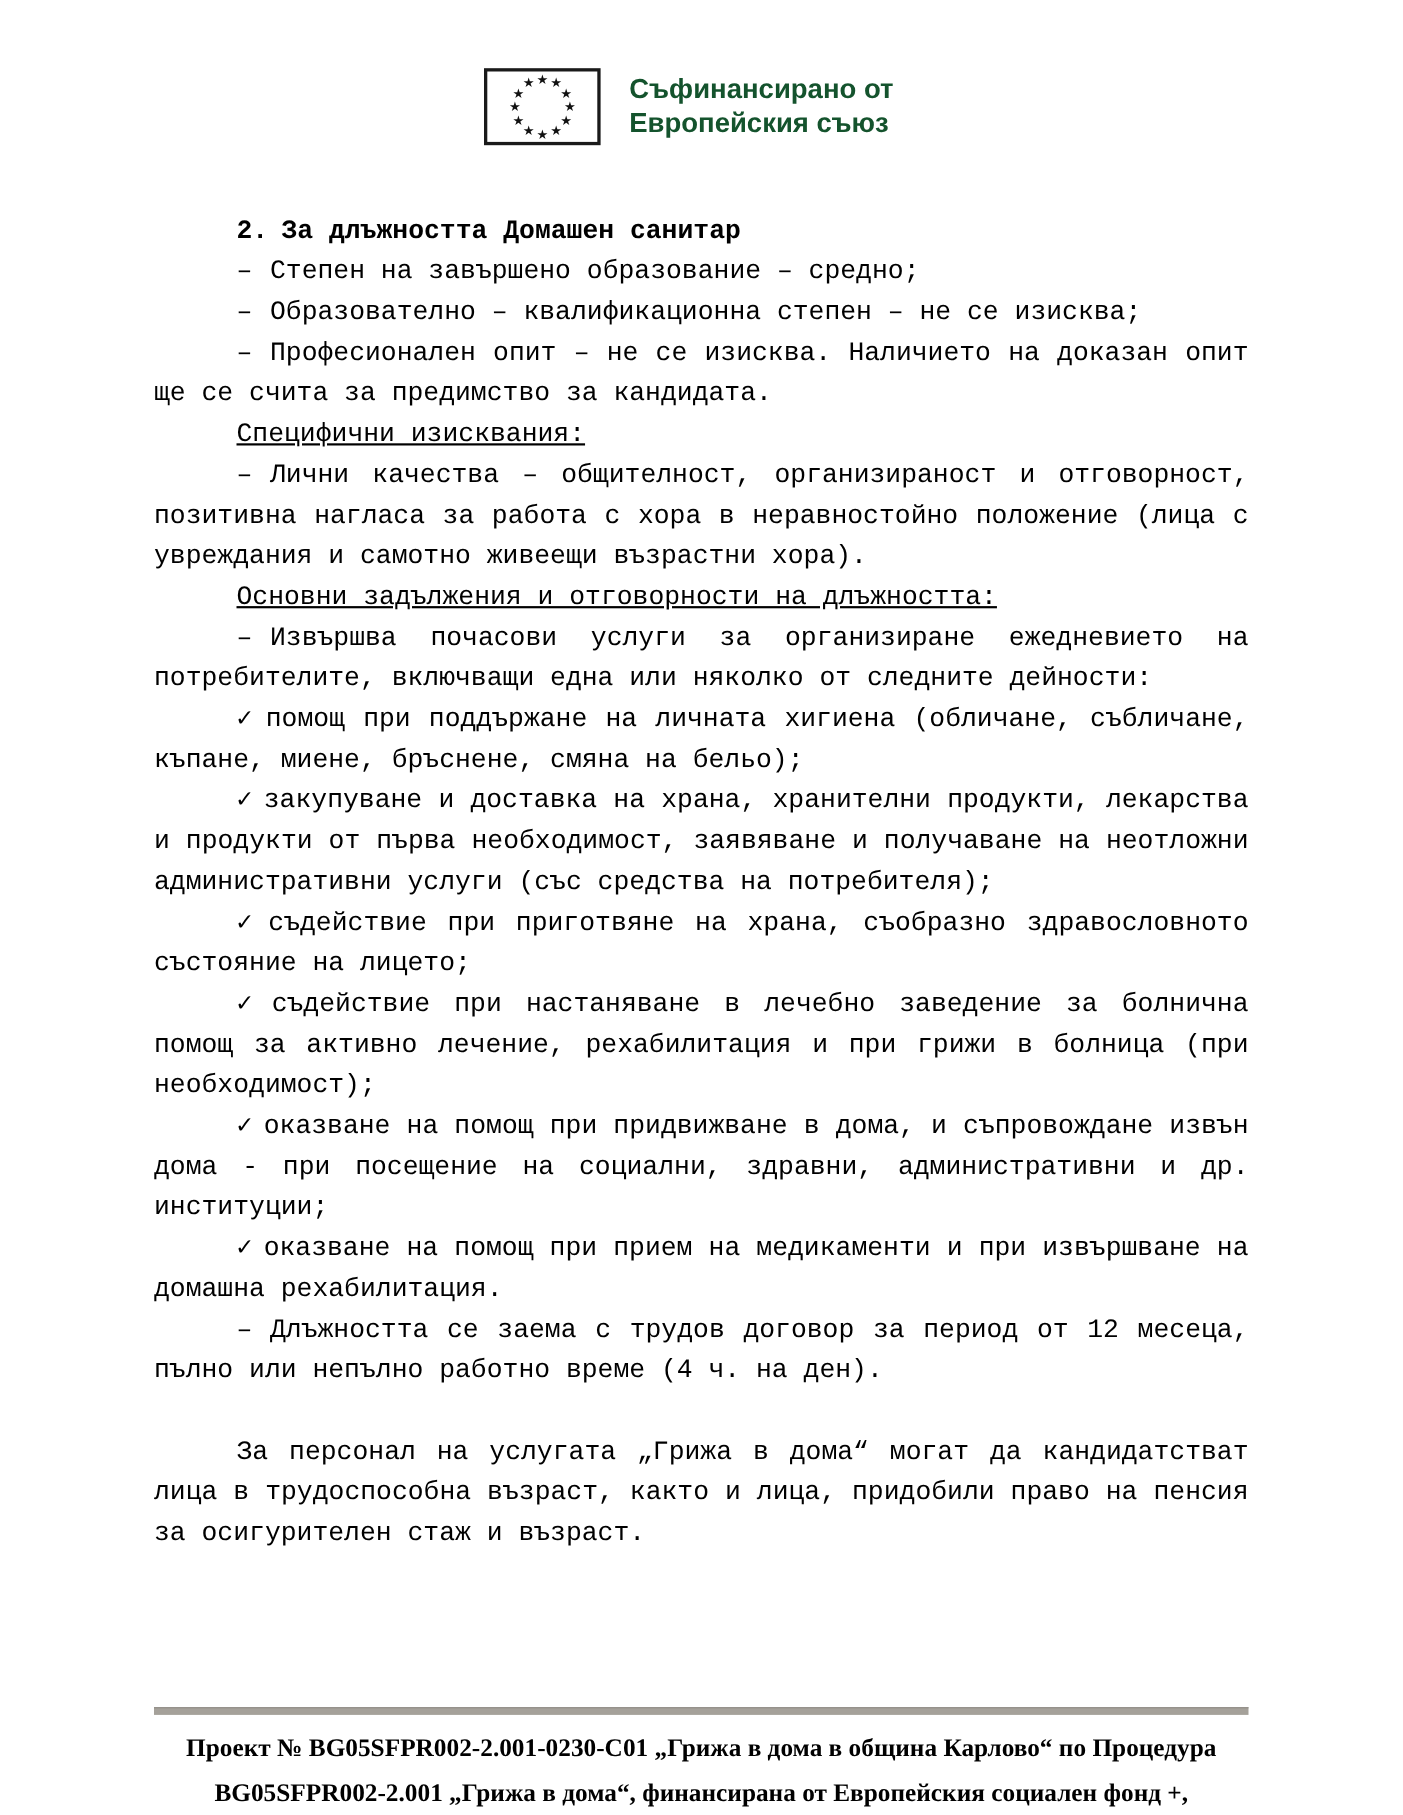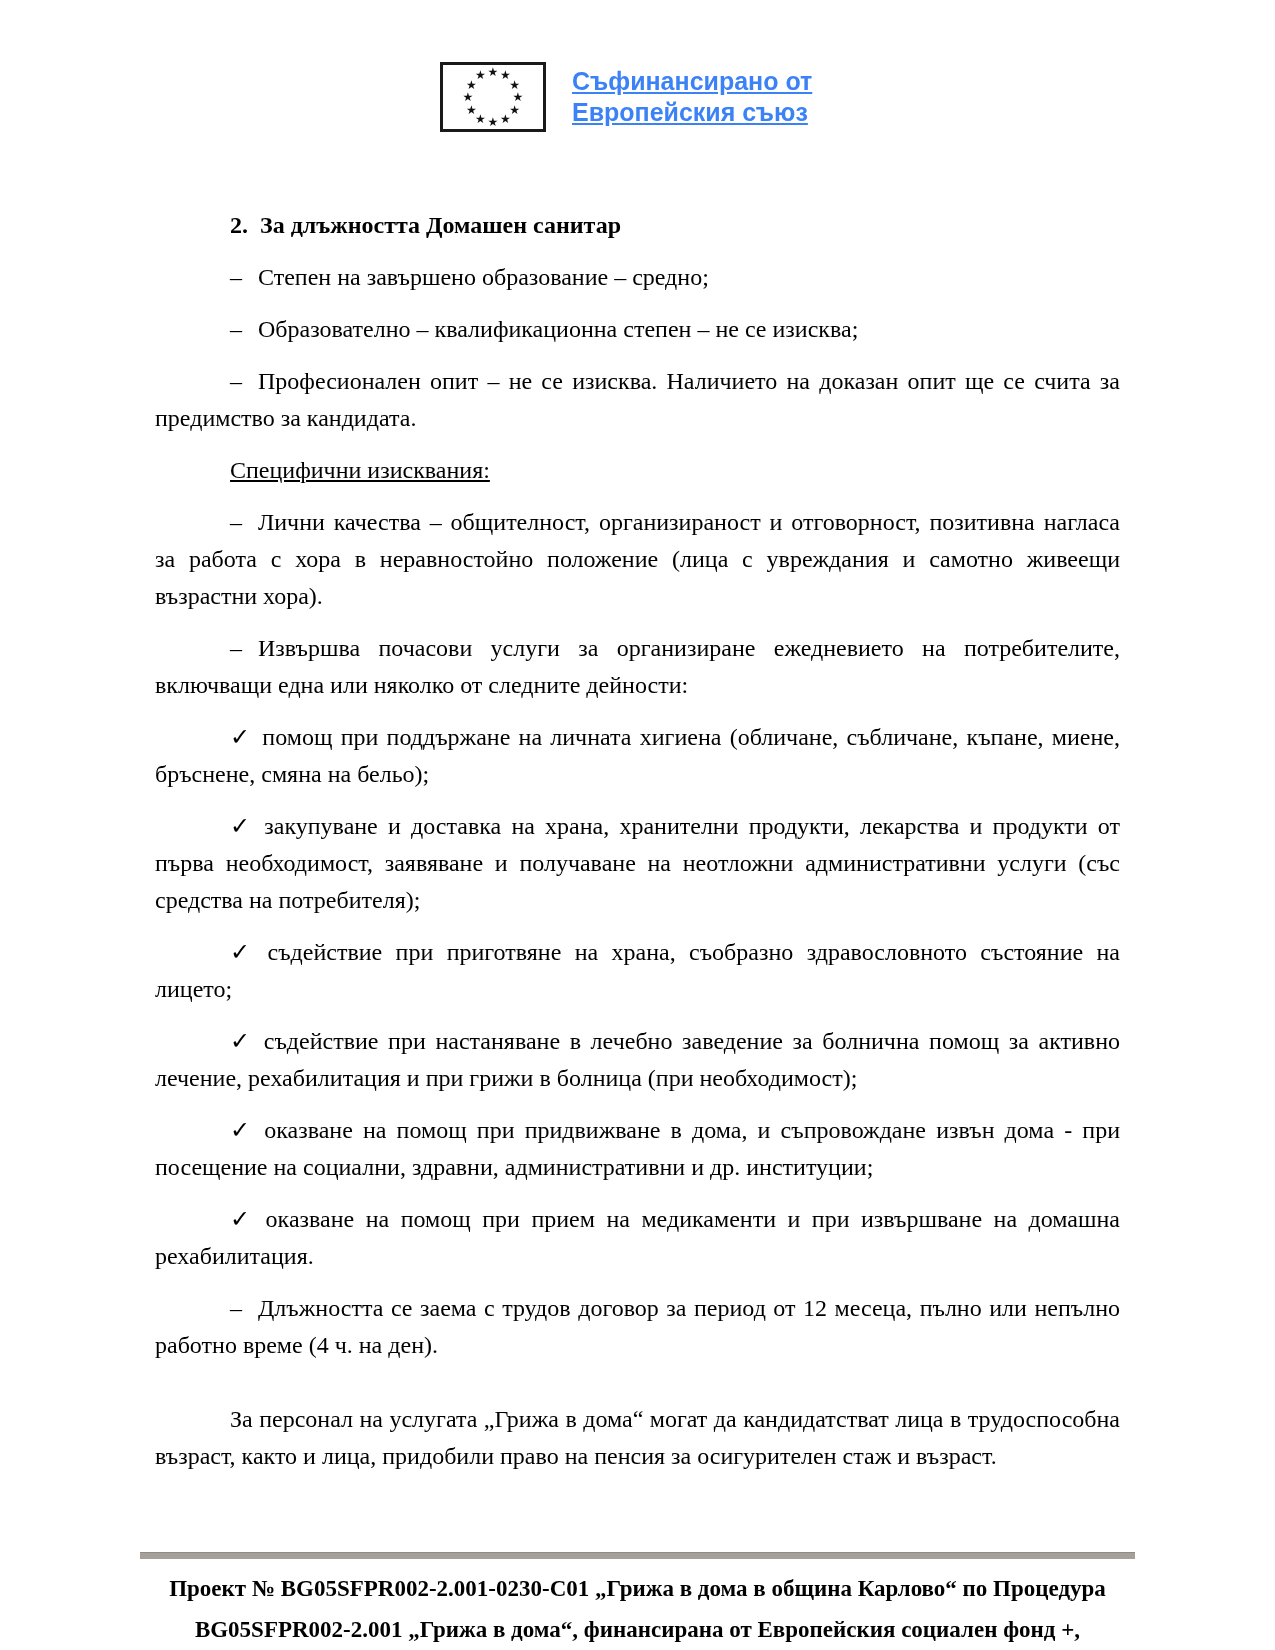--- a/index.html
+++ b/index.html
@@ -36,38 +36,38 @@
     font-size: 12px;
     line-height: 12px;
     color: #111111;
     transform: translate(-50%, -50%);
   }
   .cofinance {
     font-family: "Liberation Sans", sans-serif;
     font-weight: bold;
     font-size: 25px;
     line-height: 31px;
-    color: #3b82f6;
+    color: #14532d;
     white-space: nowrap;
-    text-decoration: underline;
   }
 
   
   .doc-body {
     position: absolute;
     top: 192px;
     left: 140px;
     width: 995px;
     font-size: 24px;
     line-height: 37px;
   }
   .para {
-    margin: 15px;
+    margin: 0;
     text-align: justify;
     text-indent: 75px;
+    font-family: Liberation Mono, monospace;
   }
   .para.gap-before { margin-top: 37px; }
   .para.heading { font-weight: bold; text-align: left; }
   .para.underlined { text-align: left; }
   .para.underlined .p-text { text-decoration: underline; }
   .marker { display: inline; }
   .para.heading .marker { margin-right: 12px; }
   .para.dash .marker { margin-right: 16px; }
   .para.check .marker { margin-right: 10px; }
 
@@ -117,20 +117,21 @@
   </div>
 </div>
 
 <main class="doc-body" id="doc-body">
     <p class="para heading"><span class="marker">2.</span><span class="p-text">За длъжността Домашен санитар</span></p>
     <p class="para dash"><span class="marker">–</span><span class="p-text">Степен на завършено образование – средно;</span></p>
     <p class="para dash"><span class="marker">–</span><span class="p-text">Образователно – квалификационна степен – не се изисква;</span></p>
     <p class="para dash"><span class="marker">–</span><span class="p-text">Професионален опит – не се изисква. Наличието на доказан опит ще се счита за предимство за кандидата.</span></p>
     <p class="para underlined"><span class="p-text">Специфични изисквания:</span></p>
     <p class="para dash"><span class="marker">–</span><span class="p-text">Лични качества – общителност, организираност и отговорност, позитивна нагласа за работа с хора в неравностойно положение (лица с увреждания и самотно живеещи възрастни хора).</span></p>
+    <p class="para underlined"><span class="p-text">Основни задължения и отговорности на длъжността:</span></p>
     <p class="para dash"><span class="marker">–</span><span class="p-text">Извършва почасови услуги за организиране ежедневието на потребителите, включващи една или няколко от следните дейности:</span></p>
     <p class="para check"><span class="marker">✓</span><span class="p-text">помощ при поддържане на личната хигиена (обличане, събличане, къпане, миене, бръснене, смяна на бельо);</span></p>
     <p class="para check"><span class="marker">✓</span><span class="p-text">закупуване и доставка на храна, хранителни продукти, лекарства и продукти от първа необходимост, заявяване и получаване на неотложни административни услуги (със средства на потребителя);</span></p>
     <p class="para check"><span class="marker">✓</span><span class="p-text">съдействие при приготвяне на храна, съобразно здравословното състояние на лицето;</span></p>
     <p class="para check"><span class="marker">✓</span><span class="p-text">съдействие при настаняване в лечебно заведение за болнична помощ за активно лечение, рехабилитация и при грижи в болница (при необходимост);</span></p>
     <p class="para check"><span class="marker">✓</span><span class="p-text">оказване на помощ при придвижване в дома, и съпровождане извън дома - при посещение на социални, здравни, административни и др. институции;</span></p>
     <p class="para check"><span class="marker">✓</span><span class="p-text">оказване на помощ при прием на медикаменти и при извършване на домашна рехабилитация.</span></p>
     <p class="para dash"><span class="marker">–</span><span class="p-text">Длъжността се заема с трудов договор за период от 12 месеца, пълно или непълно работно време (4 ч. на ден).</span></p>
     <p class="para plain gap-before"><span class="p-text">За персонал на услугата „Грижа в дома“ могат да кандидатстват лица в трудоспособна възраст, както и лица, придобили право на пенсия за осигурителен стаж и възраст.</span></p>
   </main>

